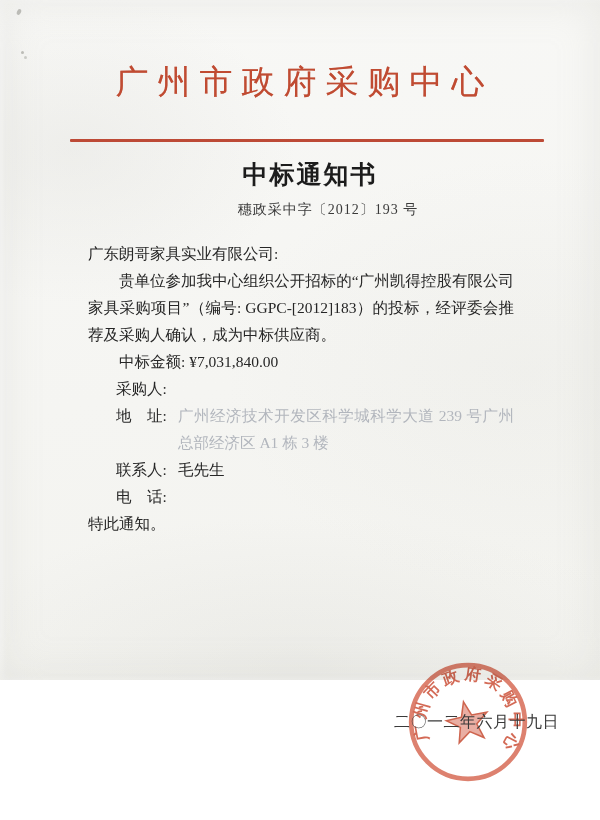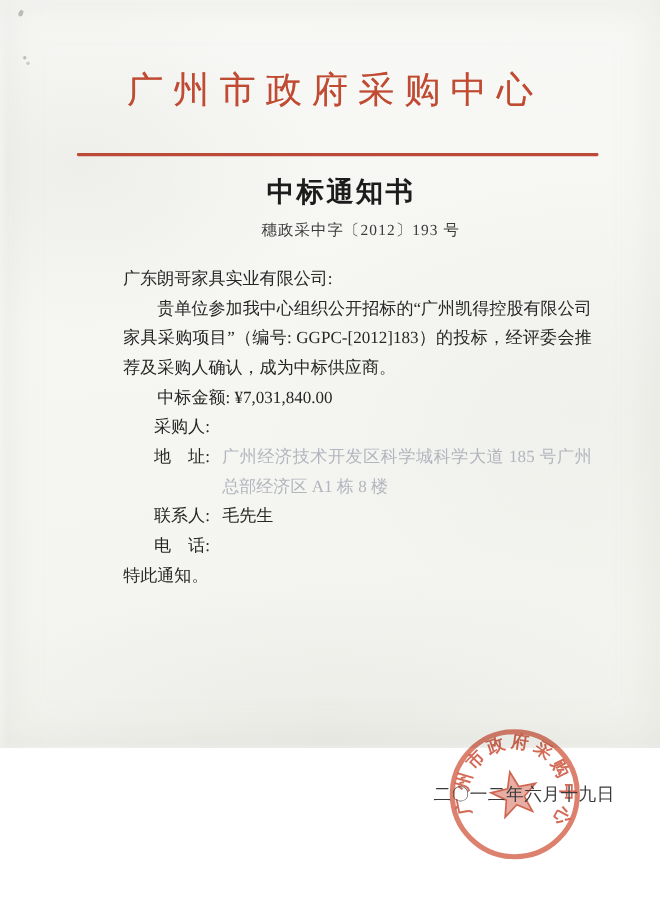--- a/index.html
+++ b/index.html
@@ -39,21 +39,20 @@
   }
   .doc-no{
     position:absolute;left:0;top:201px;width:600px;text-align:center;
     font-size:14px;color:#3a3a3a;letter-spacing:1px;
     transform:translateX(28px);
   }
   .body{
     position:absolute;left:88px;top:240px;width:426px;
     font-size:15.5px;line-height:27px;color:#262626;
     text-align:justify;
-    margin-left:24px;
   }
   .body p{margin:0;}
   .indent{text-indent:2em;}
   .para2{margin-top:23px;}
   .info{margin-top:0;}
   .info-row{display:flex;padding-left:28px;justify-content:space-between;}
   .lbl{flex:0 0 62px;white-space:nowrap;}
   .val{flex:1;}
   .faded{color:#b2b6bd;filter:blur(.6px);}
   .closing{margin-top:33px;}
@@ -88,21 +87,21 @@
     <p class="recipient">广东朗哥家具实业有限公司:</p>
     <p class="indent">贵单位参加我中心组织公开招标的“广州凯得控股有限公司家具采购项目”（编号: GGPC-[2012]183）的投标，经评委会推荐及采购人确认，成为中标供应商。</p>
     <p class="indent">中标金额: ¥7,031,840.00</p>
 
     <div class="info">
       <div class="info-row">
         <span class="lbl">采购人:</span>
       </div>
       <div class="info-row">
         <span class="lbl">地　址:</span>
-        <span class="val faded">广州经济技术开发区科学城科学大道 185 号广州总部经济区 A1 栋 8 楼</span>
+        <span class="val faded">广州经济技术开发区科学城科学大道 239 号广州总部经济区 A1 栋 3 楼</span>
       </div>
       <div class="info-row">
         <span class="lbl">联系人:</span>
         <span class="val">毛先生</span>
       </div>
       <div class="info-row">
         <span class="lbl">电　话:</span>
       </div>
     </div>
 

